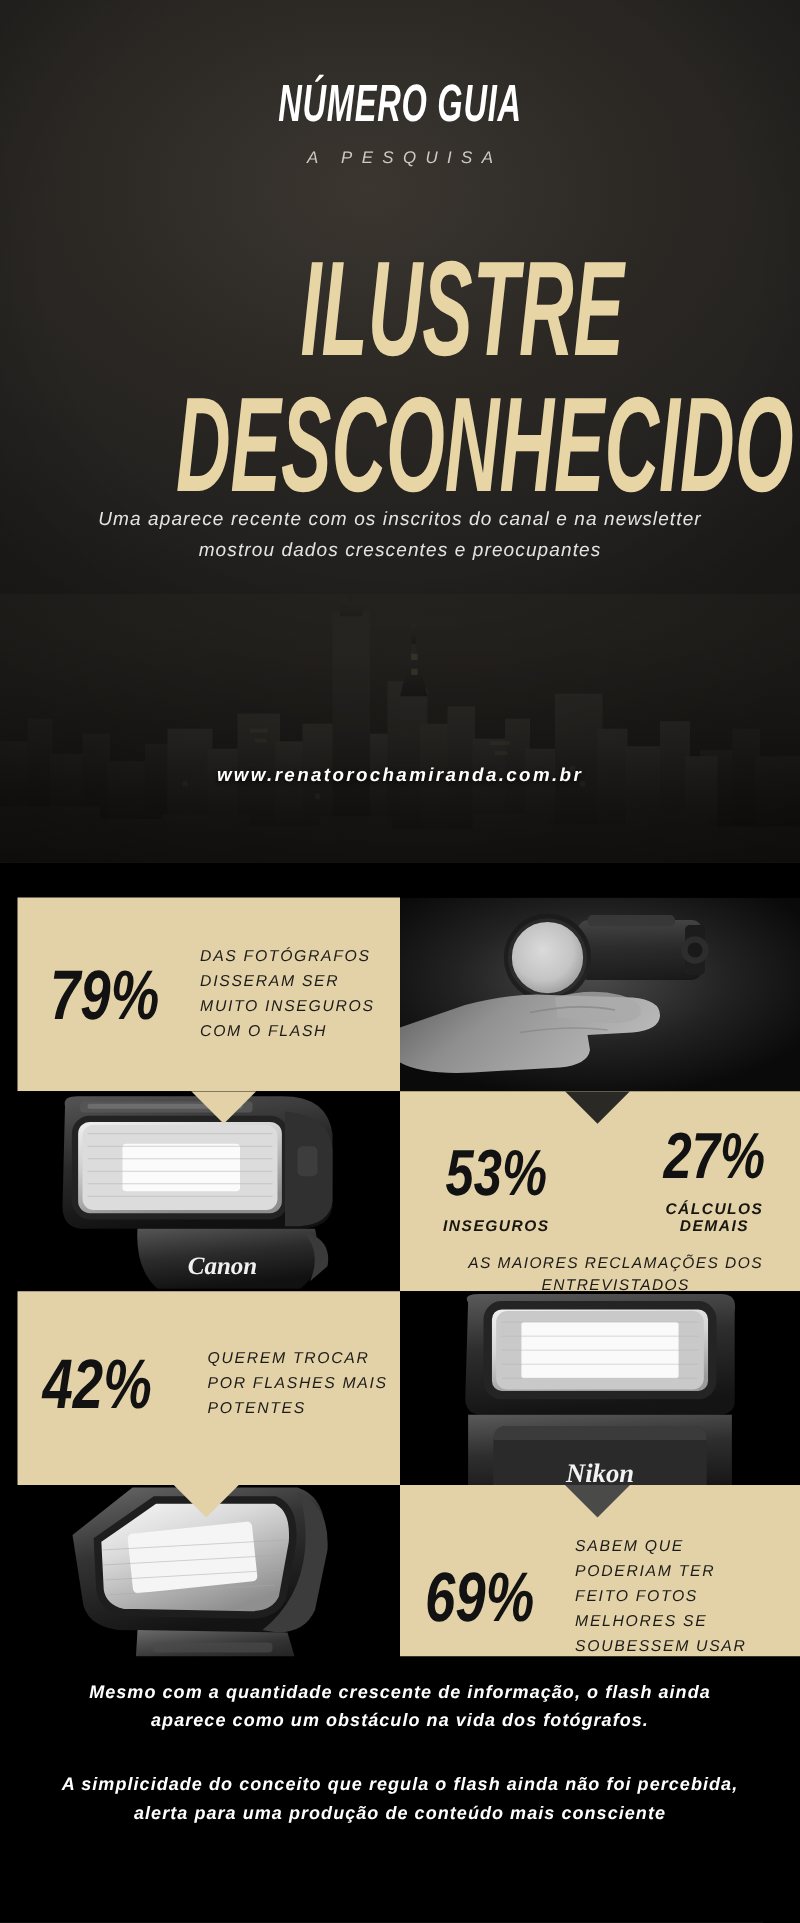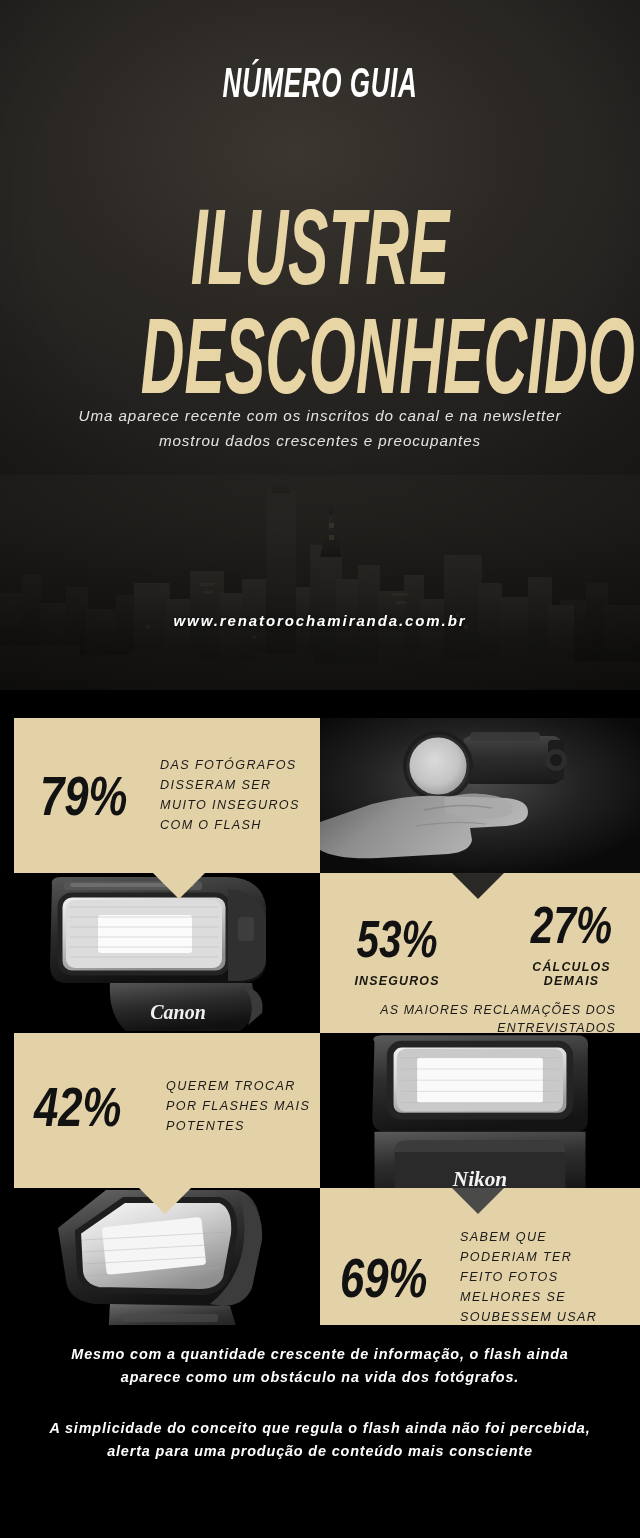--- a/index.html
+++ b/index.html
@@ -47,21 +47,21 @@
   .brand-sub {
     margin-top:14px;
     color:#cfcac3;
     font-size:13.5px;
     letter-spacing:7.5px;
     font-weight:400;
     text-indent:7.5px;
   }
 
   .headline {
-    position:absolute; left:0; top:196px; width:100%; text-align:center;
+    position:absolute; left:0; top:196px; width:100%; text-align:right;
   }
   .headline-line {
     color:#e8d5a6;
     font-weight:bold;
     line-height:0.95;
     white-space:nowrap;
     transform-origin:center;
   }
   .headline-1 { font-size:108px; transform:scaleX(0.56); }
   .headline-2 { font-size:108px; transform:scaleX(0.56); margin-top:6px; }
@@ -141,21 +141,21 @@
   .dual-pct {
     color:#121212; font-weight:bold; font-size:52px; line-height:0.9;
     transform:scaleX(0.78); transform-origin:center;
   }
   .dual-label {
     margin-top:11px;
     color:#17160f; font-size:12.4px; font-weight:bold; letter-spacing:1.2px;
   }
   .dual-caption {
     margin-top:13px;
-    color:#1b1b19; font-size:12.4px; letter-spacing:1.15px; line-height:1.5;text-align:right;
+    color:#1b1b19; font-size:12.4px; letter-spacing:1.15px; line-height:1.5;
   }
 
   
   .photo { position:absolute; inset:0; }
   .photo svg { width:100%; height:100%; display:block; }
 
   
   .footer {
     position:absolute; left:0; top:1325px; width:640px; height:213px;
     background:#000;
@@ -262,20 +262,21 @@
           <rect x="560" y="186" width="80" height="29"></rect>
         </g>
       </svg>
       <div class="city-fade"></div>
     </div>
 
     <div class="hero-vignette"></div>
 
     <div class="brand">
       <div class="brand-title">NÚMERO GUIA</div>
+      <div class="brand-sub">A PESQUISA</div>
     </div>
 
     <div class="headline">
       <div class="headline-line headline-1">ILUSTRE</div>
       <div class="headline-line headline-2">DESCONHECIDO</div>
     </div>
 
     <div class="lede">Uma aparece recente com os inscritos do canal e na newsletter mostrou dados crescentes e preocupantes</div>
 
     <div class="site-url">www.renatorochamiranda.com.br</div>

